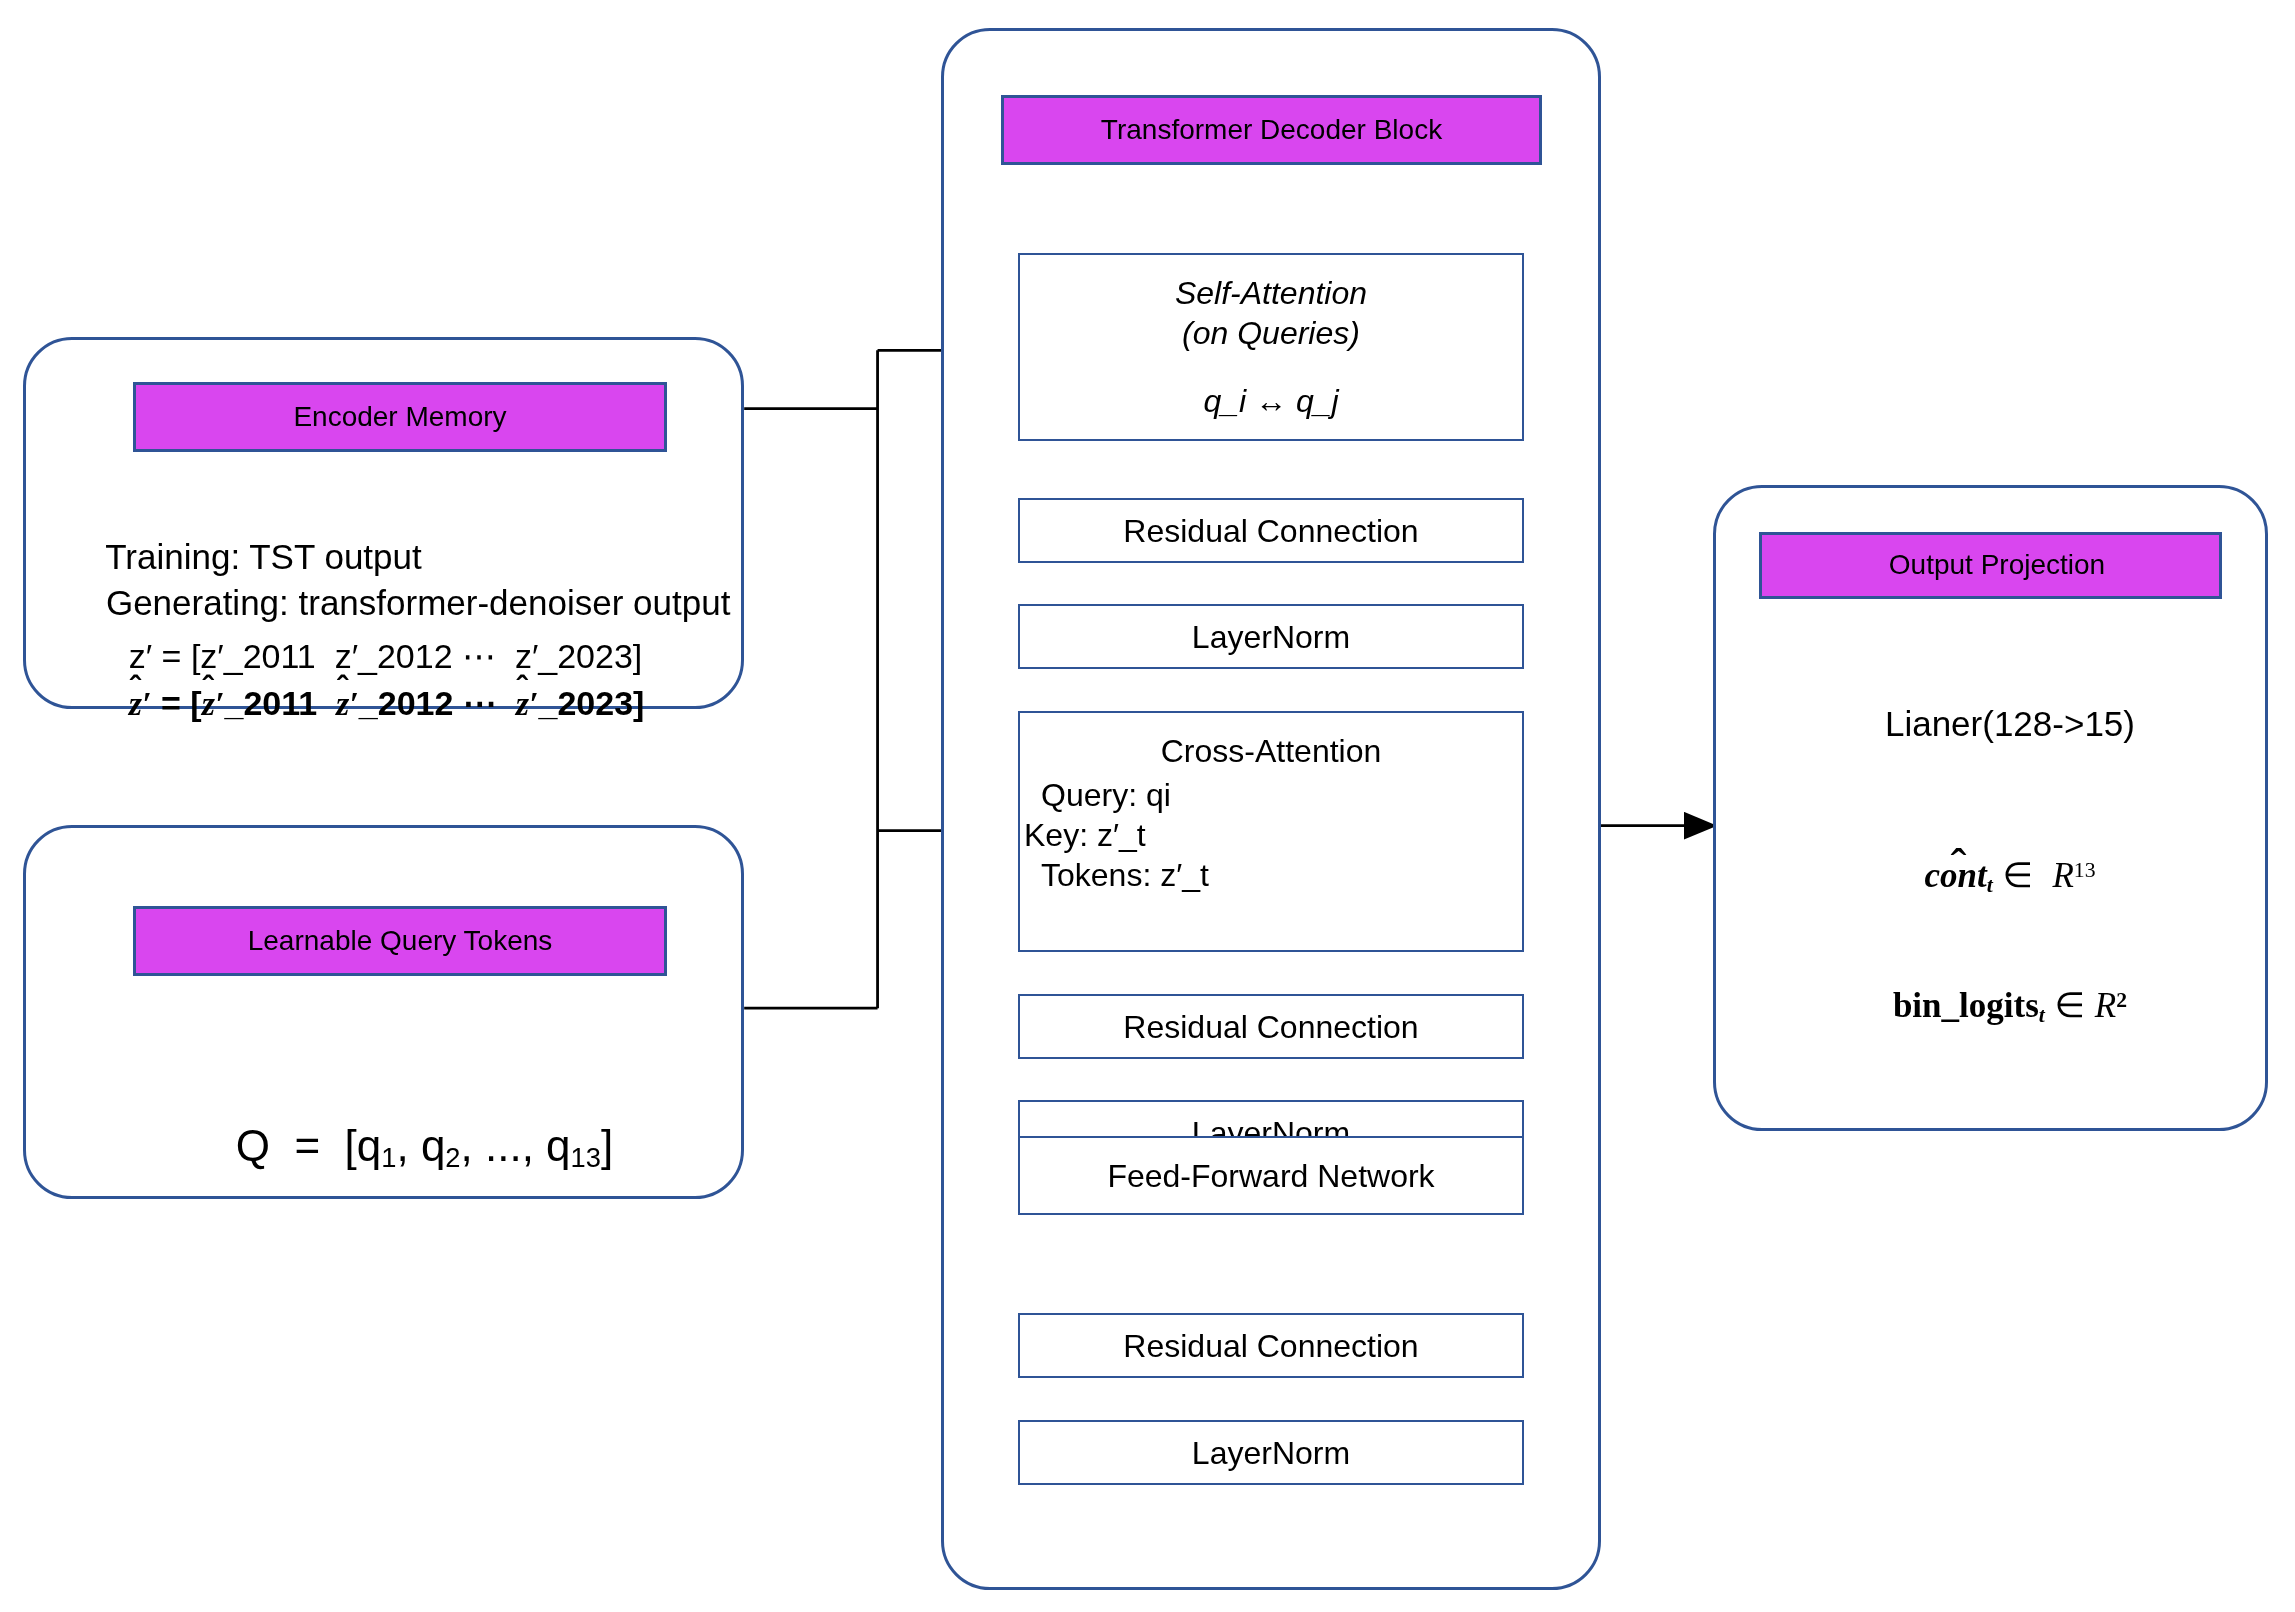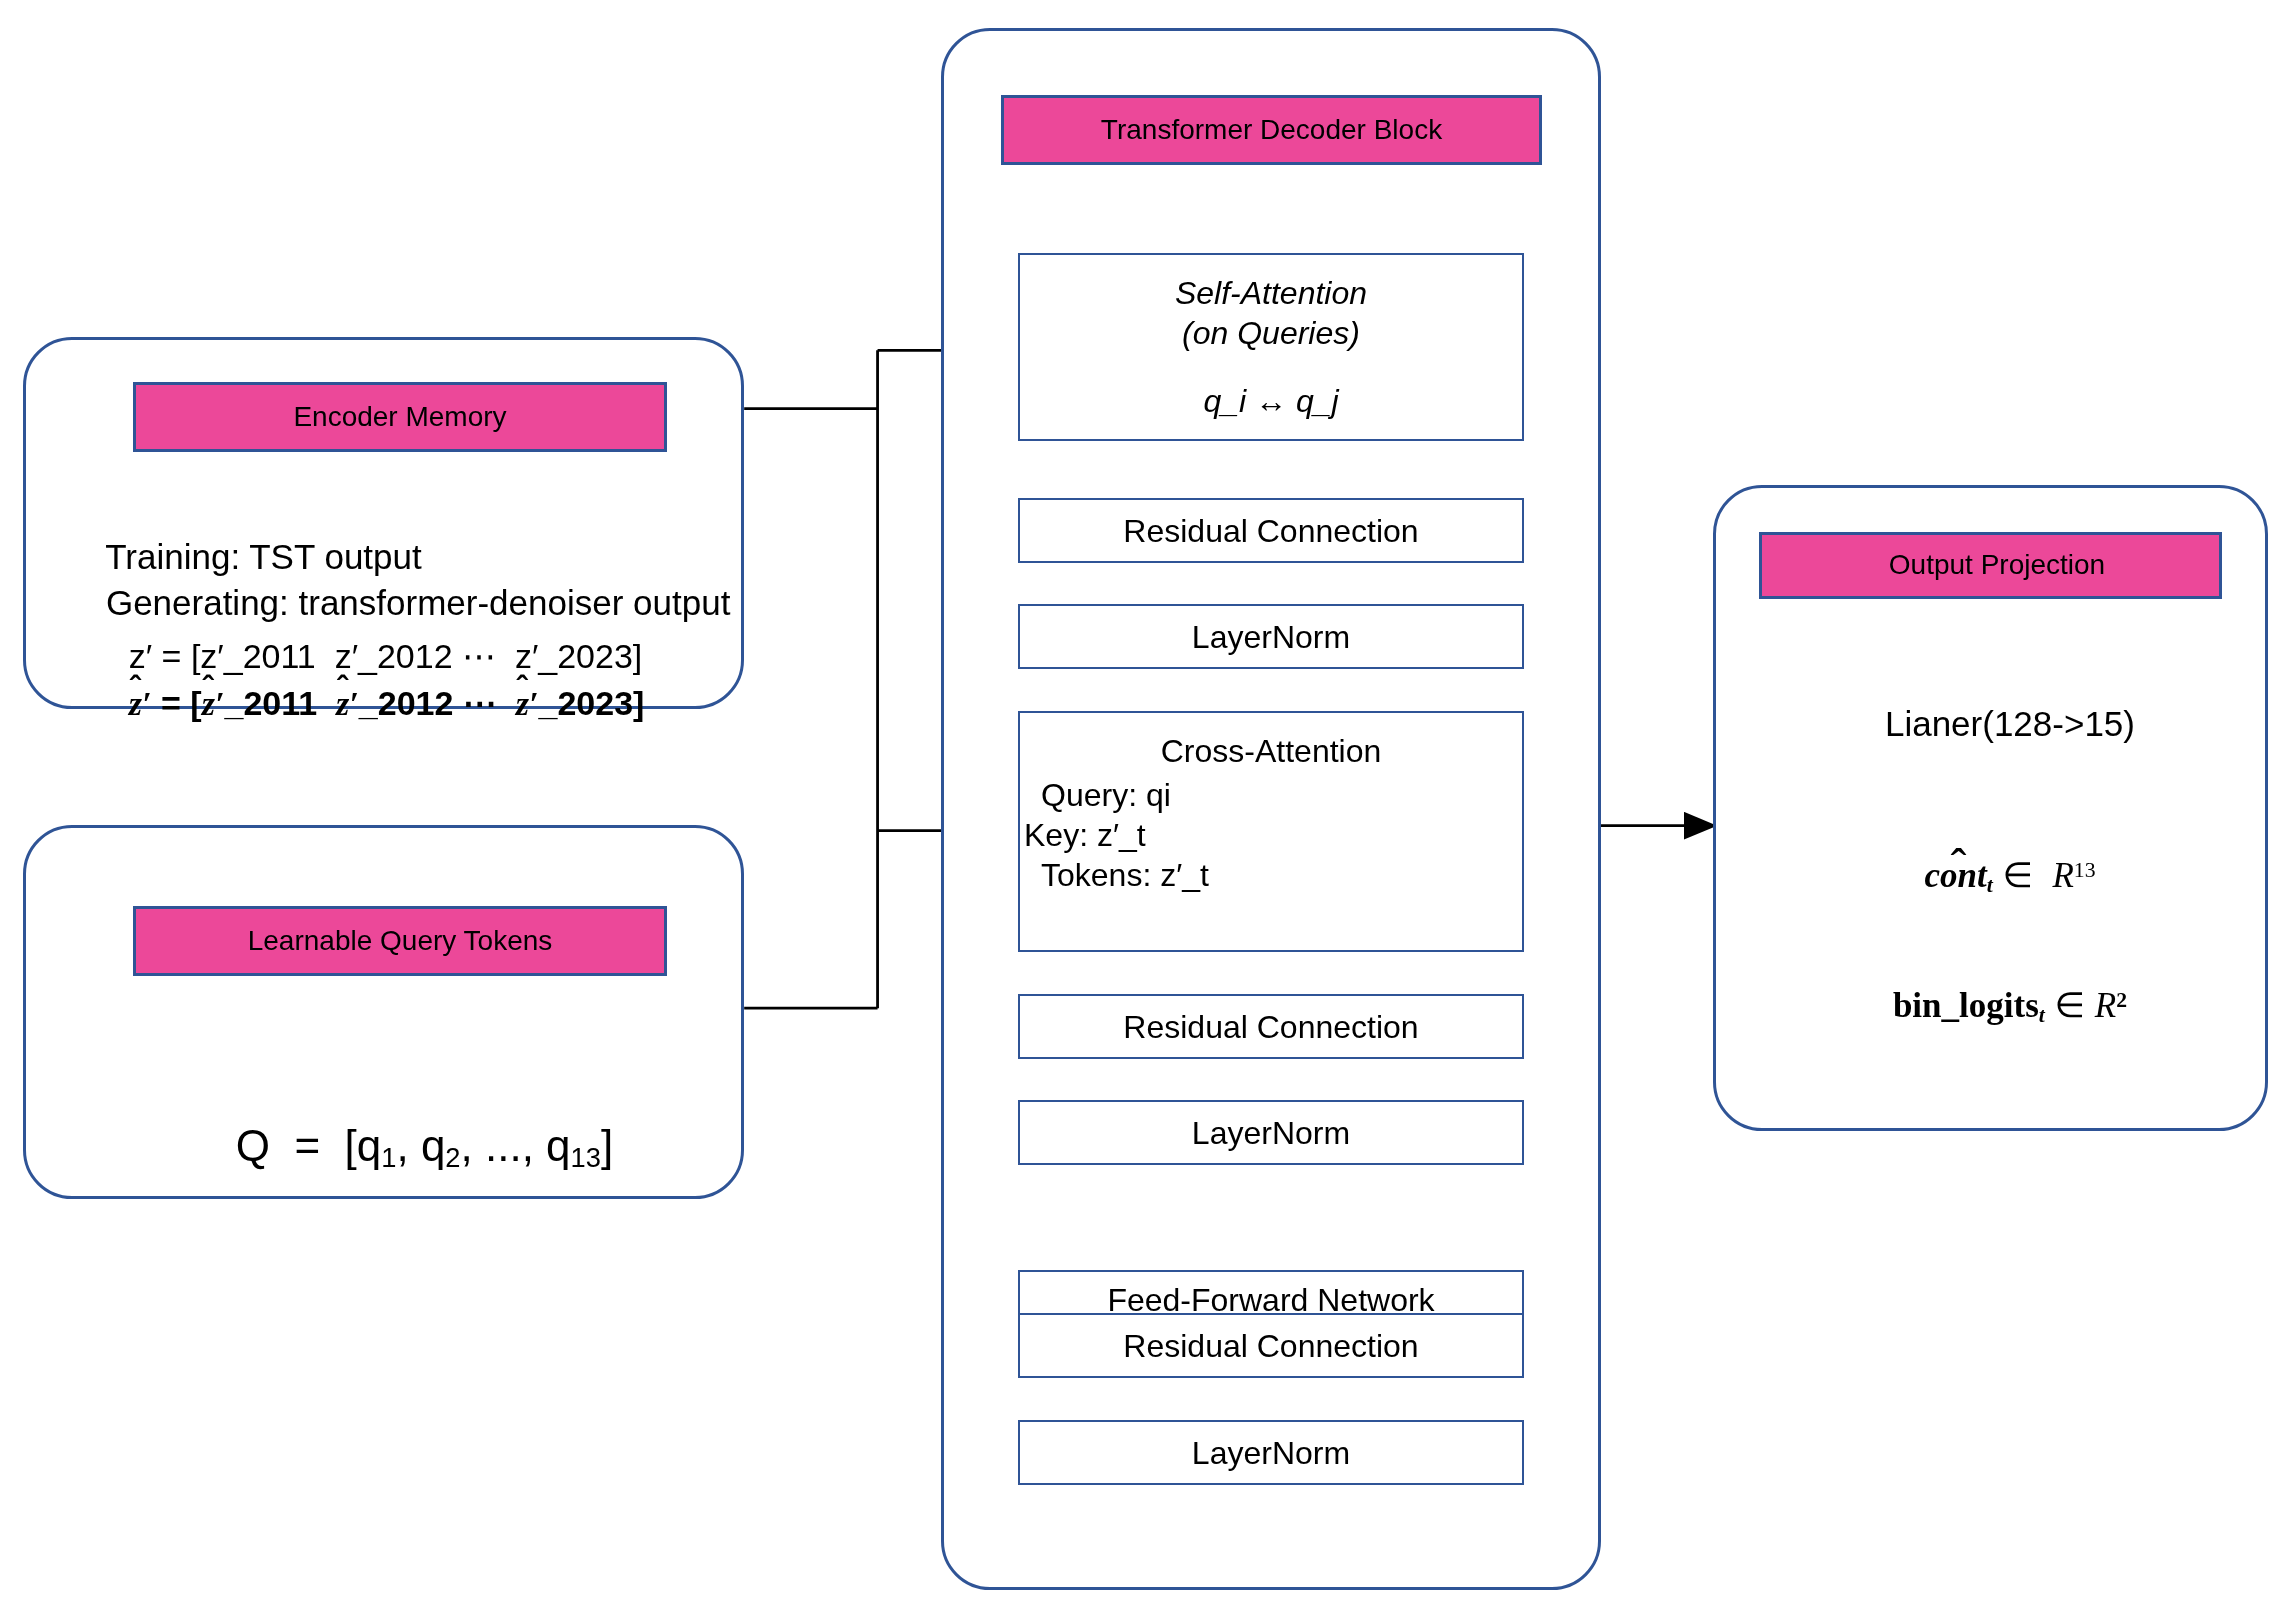--- a/index.html
+++ b/index.html
@@ -26,21 +26,21 @@
     border: 3.5px solid #2f5496;
     border-radius: 49px;
     background: #ffffff;
   }
 
   
   .header-chip {
     position: absolute;
     box-sizing: border-box;
     border: 3.5px solid #2f5496;
-    background: #ec4899;
+    background: #d946ef;
     display: flex;
     align-items: center;
     justify-content: center;
     text-align: right;
     line-height: 1.1;
   }
 
   
   .proc-box {
     position: absolute;
@@ -191,21 +191,21 @@
   </div>
 
   <div class="proc-box fs-box" style="left:1018px; top:994px; width:506px; height:65px;">
     <span>Residual Connection</span>
   </div>
 
   <div class="proc-box fs-box" style="left:1018px; top:1100px; width:506px; height:65px;">
     <span>LayerNorm</span>
   </div>
 
-  <div class="proc-box fs-box" style="left:1018px; top:1270px; width:506px; height:59px;">
+  <div class="proc-box fs-box" style="left:1018px; top:1136px; width:506px; height:79px;">
     <span>Feed-Forward Network</span>
   </div>
 
   <div class="proc-box fs-box" style="left:1018px; top:1313px; width:506px; height:65px;">
     <span>Residual Connection</span>
   </div>
 
   <div class="proc-box fs-box" style="left:1018px; top:1420px; width:506px; height:65px;">
     <span>LayerNorm</span>
   </div>

